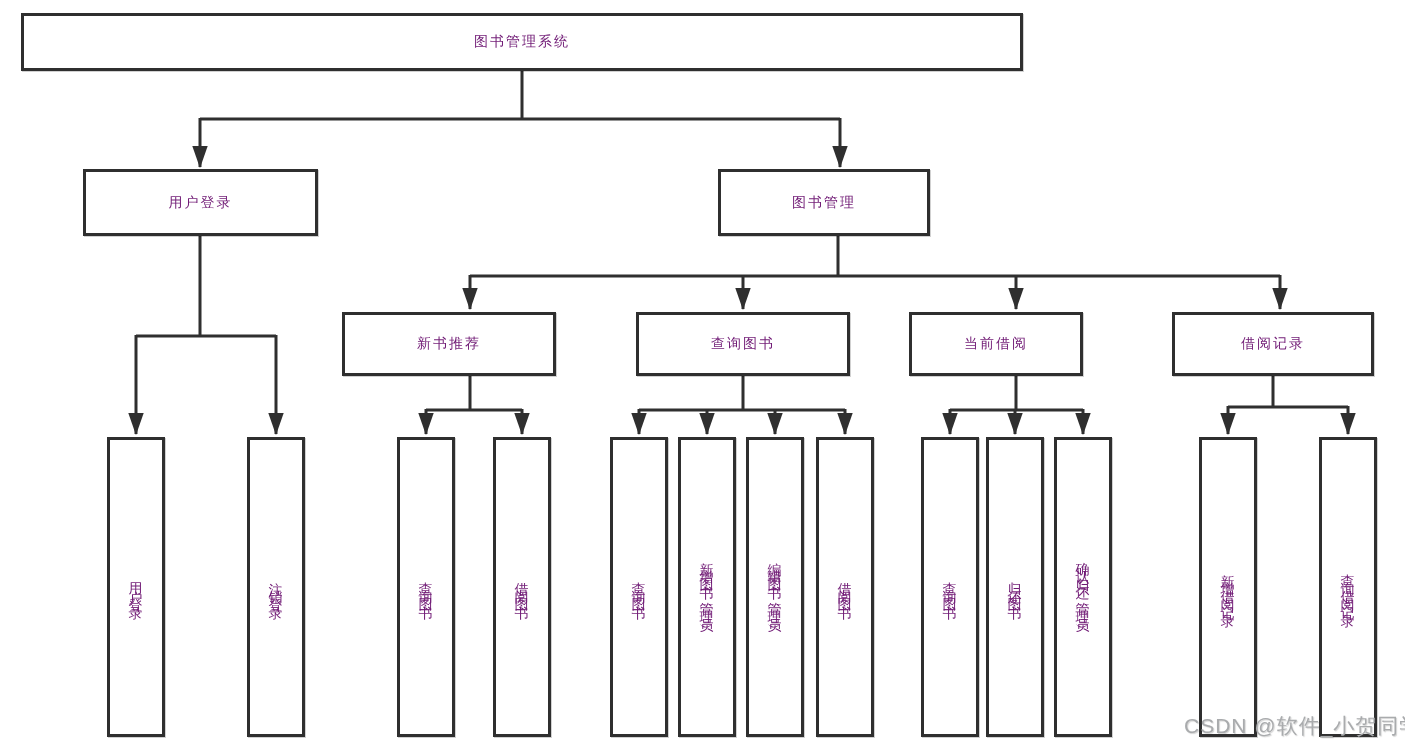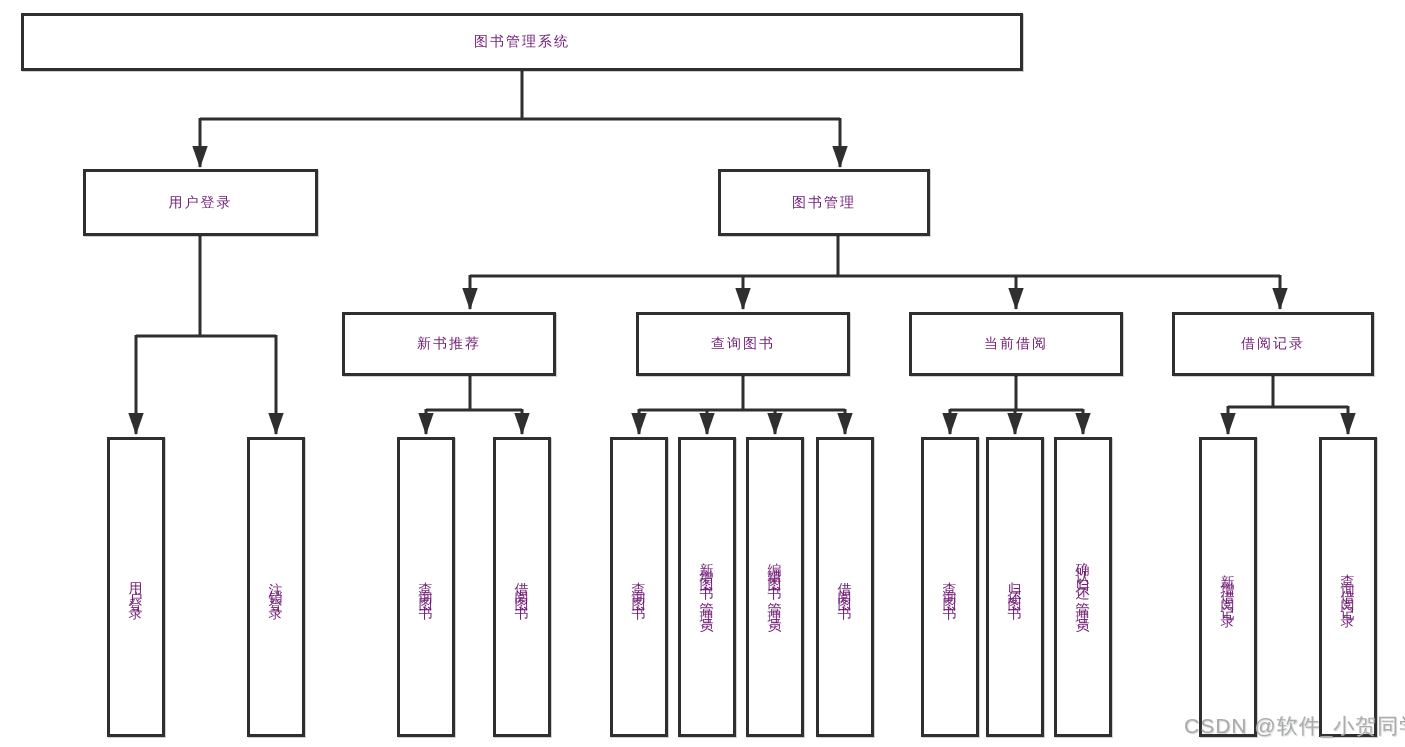--- a/index.html
+++ b/index.html
@@ -112,21 +112,21 @@
   <div class="box" style="left:718px;top:169px;width:212px;height:67px">
     <span class="lbl">图书管理</span>
   </div>
 
   <div class="box" style="left:342px;top:312px;width:214px;height:64px">
     <span class="lbl">新书推荐</span>
   </div>
   <div class="box" style="left:636px;top:312px;width:214px;height:64px">
     <span class="lbl">查询图书</span>
   </div>
-  <div class="box" style="left:909px;top:312px;width:214px;height:64px">
+  <div class="box" style="left:909px;top:312px;width:174px;height:64px">
     <span class="lbl">当前借阅</span>
   </div>
   <div class="box" style="left:1172px;top:312px;width:202px;height:64px">
     <span class="lbl">借阅记录</span>
   </div>
 
   <div class="box v" style="left:107px;top:437px;width:58px;height:300px">
     <span class="lbl">用户登录</span>
   </div>
   <div class="box v" style="left:247px;top:437px;width:58px;height:300px">

